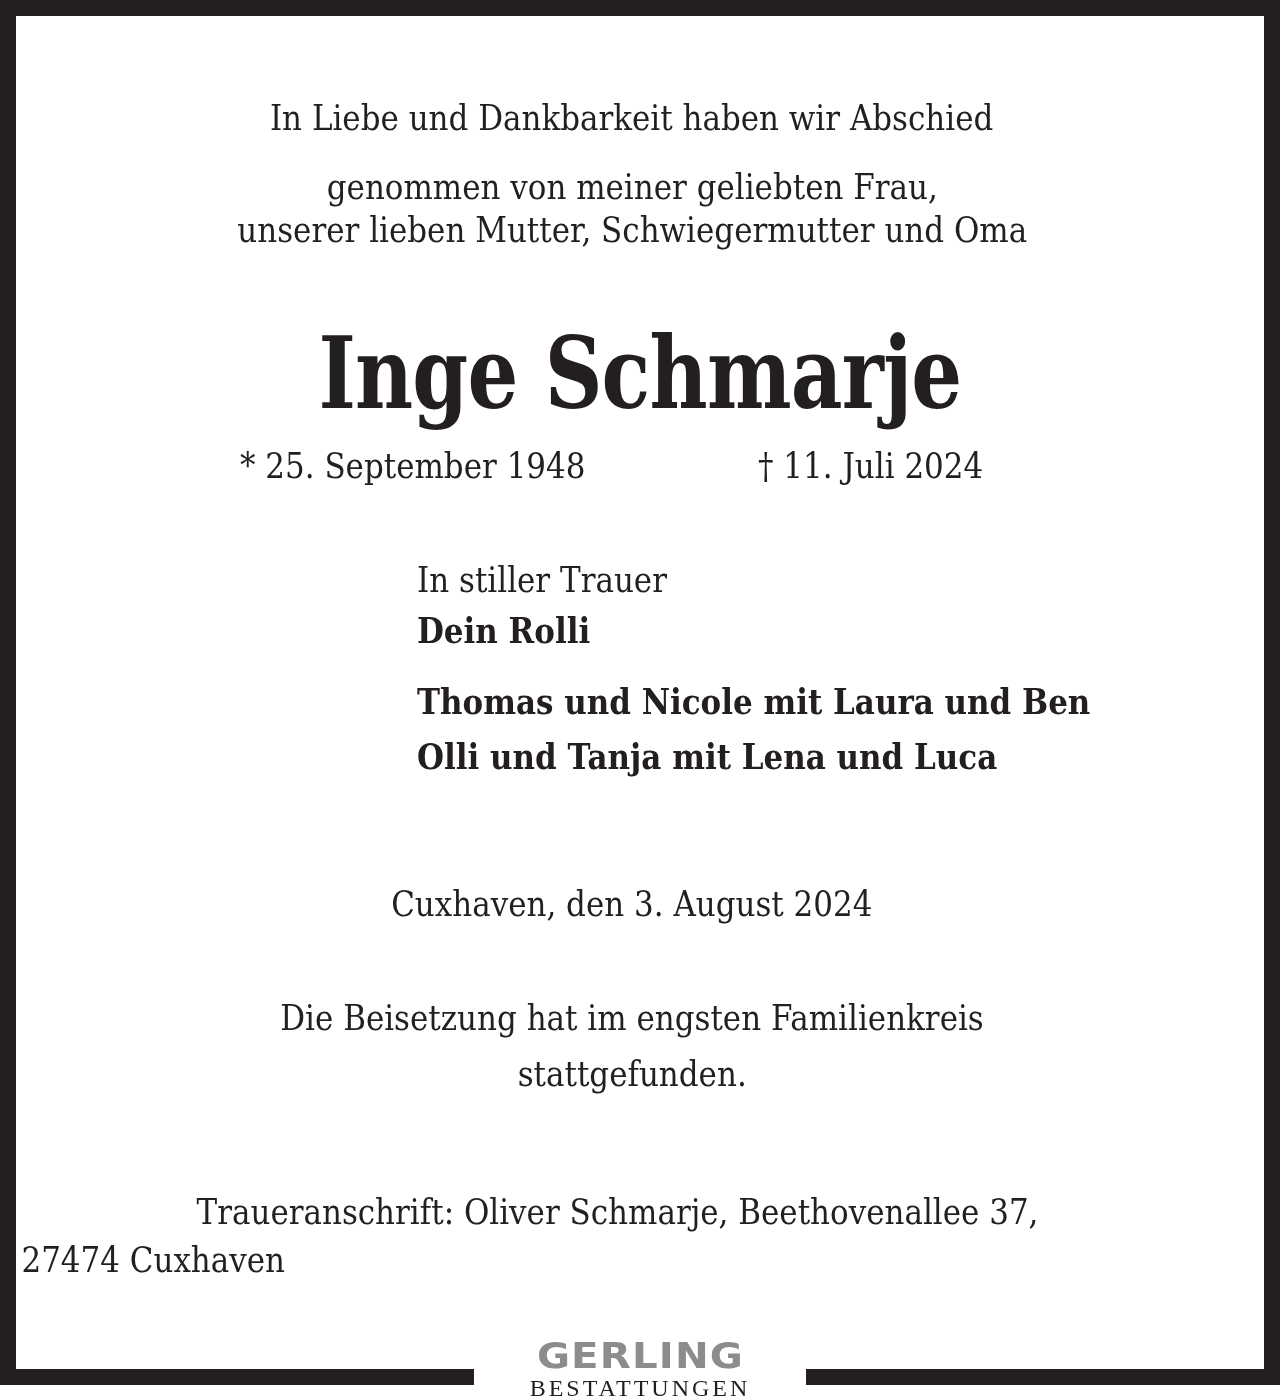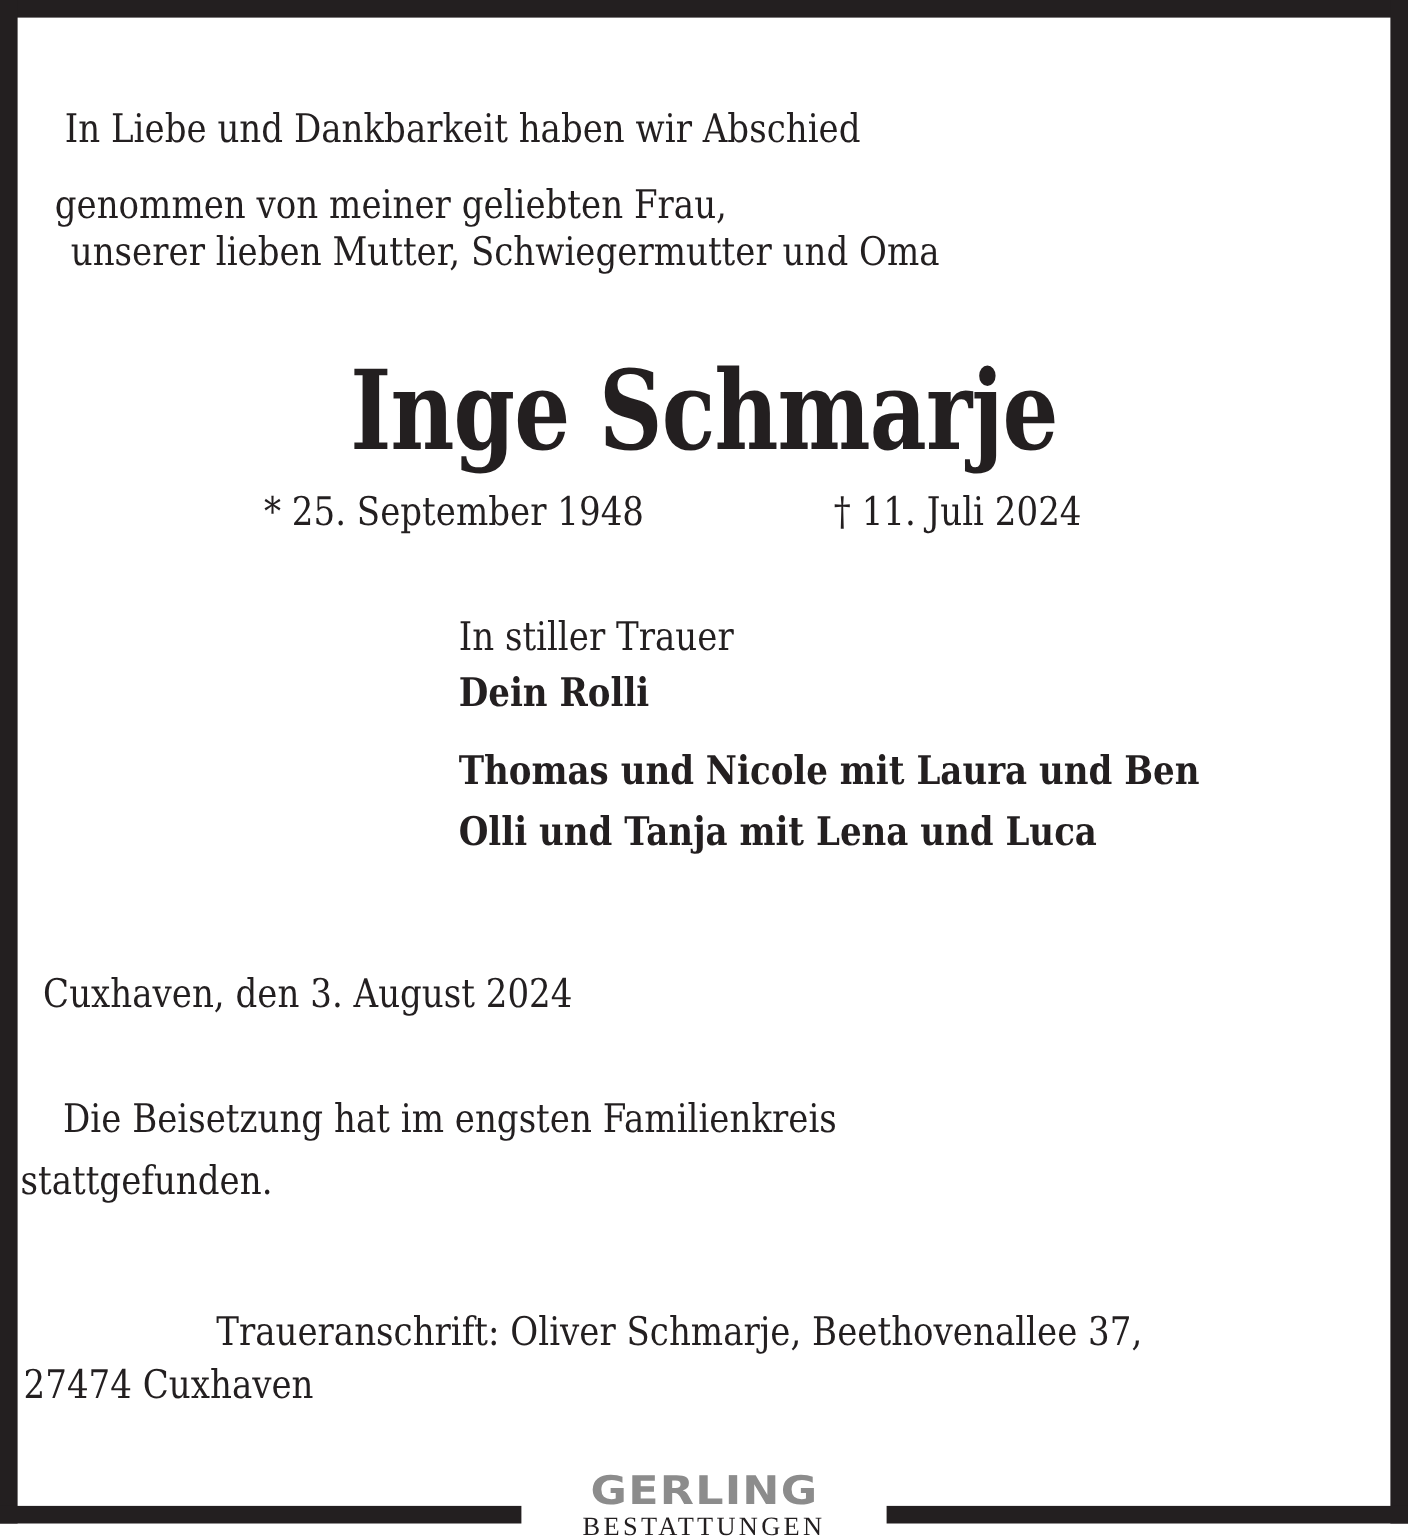--- a/index.html
+++ b/index.html
@@ -5,21 +5,21 @@
   html, body { margin: 0; padding: 0; background: #ffffff; }
   body { width: 1280px; height: 1399px; position: relative; overflow: hidden; }
   .frame-top { position: absolute; left: 0; top: 0; width: 1280px; height: 16px; background: #231f20; }
   .frame-left { position: absolute; left: 0; top: 0; width: 16px; height: 1385px; background: #231f20; }
   .frame-right { position: absolute; left: 1264px; top: 0; width: 16px; height: 1385px; background: #231f20; }
   .frame-bottom-left { position: absolute; left: 0; top: 1369px; width: 474px; height: 16px; background: #231f20; }
   .frame-bottom-right { position: absolute; left: 806px; top: 1369px; width: 474px; height: 16px; background: #231f20; }
 
   .serif { font-family: "DejaVu Serif", "Liberation Serif", serif; color: #231f20; }
   .line { position: absolute; white-space: nowrap; font-size: 36px; line-height: 40px; transform-origin: center top; }
-  .center { left: 0; width: 1264px; }
+  .center { left: 0; width: 1264px; text-align: center; }
   .cond { display: inline-block; transform: scaleX(0.86); transform-origin: center; }
   .cond-left { display: inline-block; transform: scaleX(0.86); transform-origin: left center; }
 
   .name { position: absolute; left: 0; width: 1280px; top: 318px; text-align: center;
           font-family: "DejaVu Serif", "Liberation Serif", serif; font-weight: bold; font-size: 100px; line-height: 110px; color: #231f20; }
   .name span { display: inline-block; transform: scaleX(0.80); transform-origin: center; letter-spacing: -1px; }
 
   .dates { position: absolute; top: 446px; left: 0; width: 1280px; font-size: 36px; line-height: 40px; }
   .dates .born { position: absolute; left: 240px; }
   .dates .died { position: absolute; left: 758px; }

